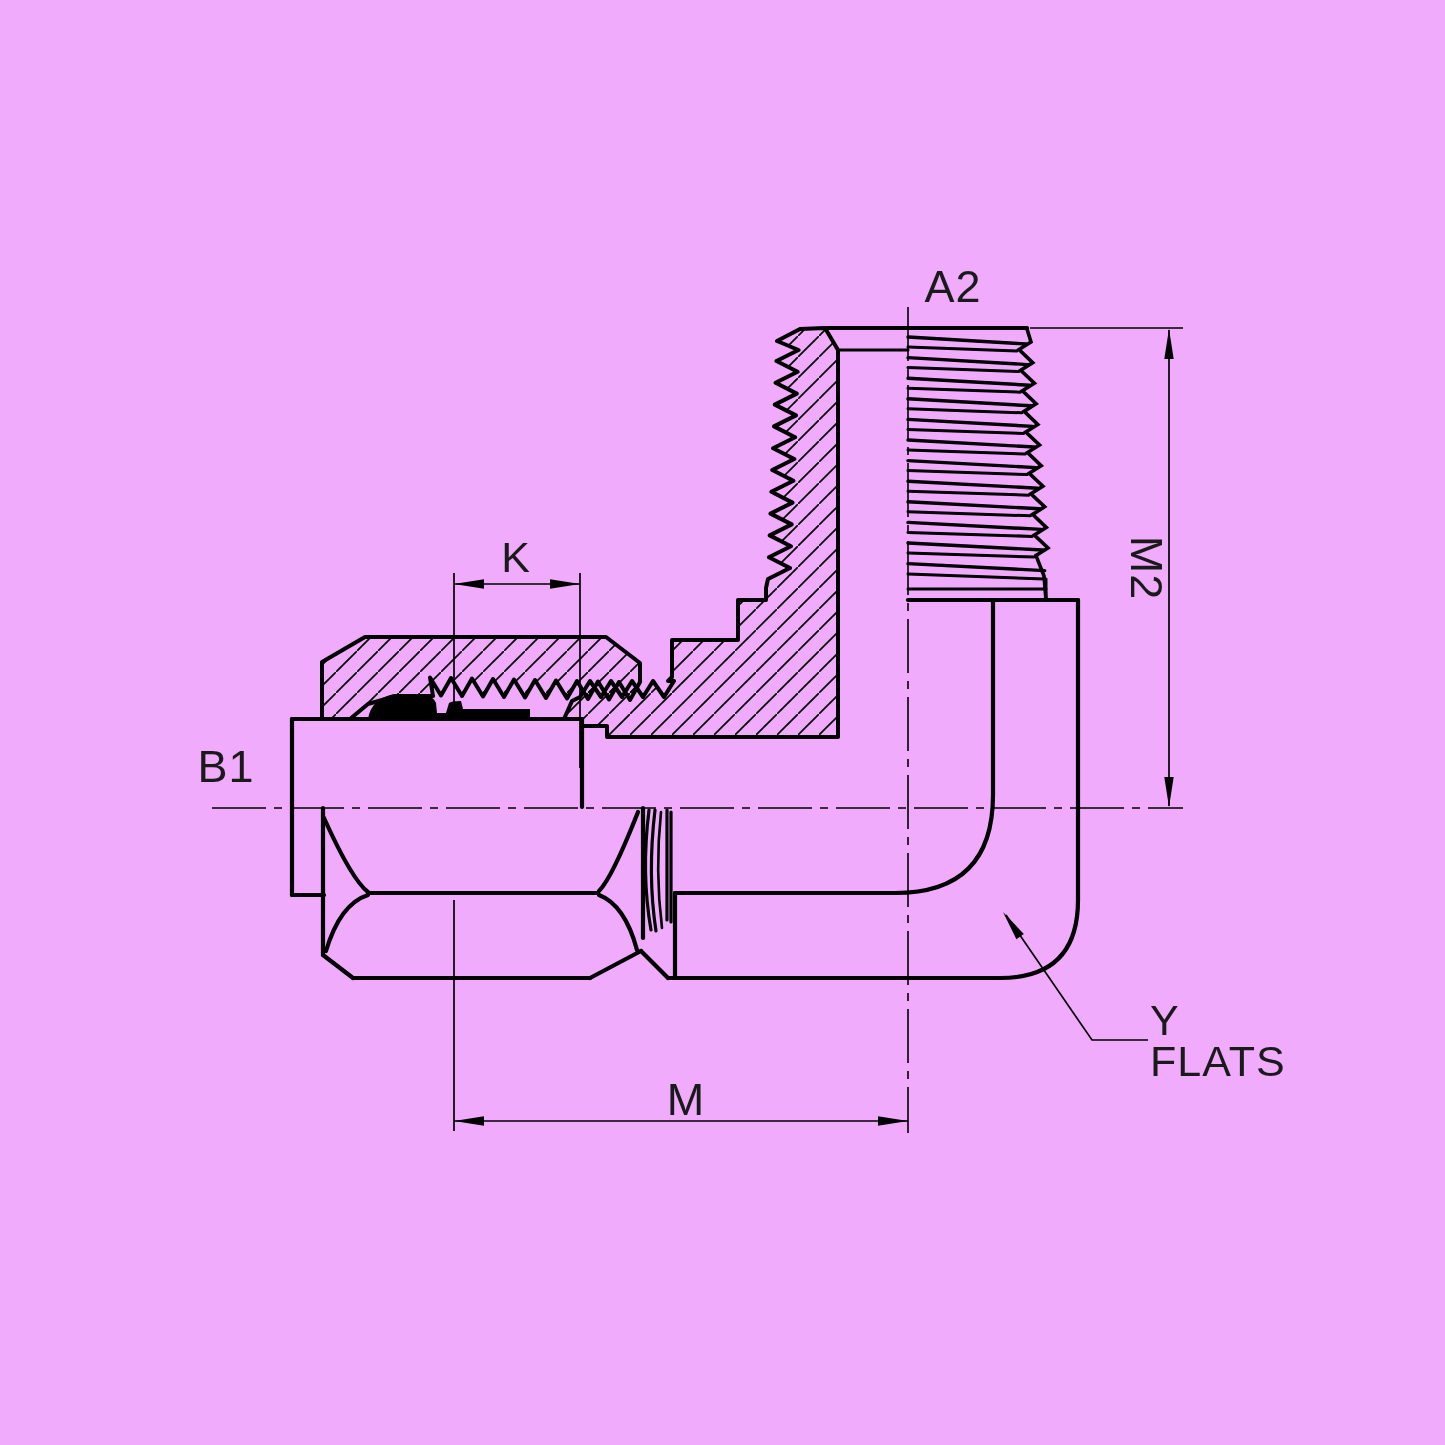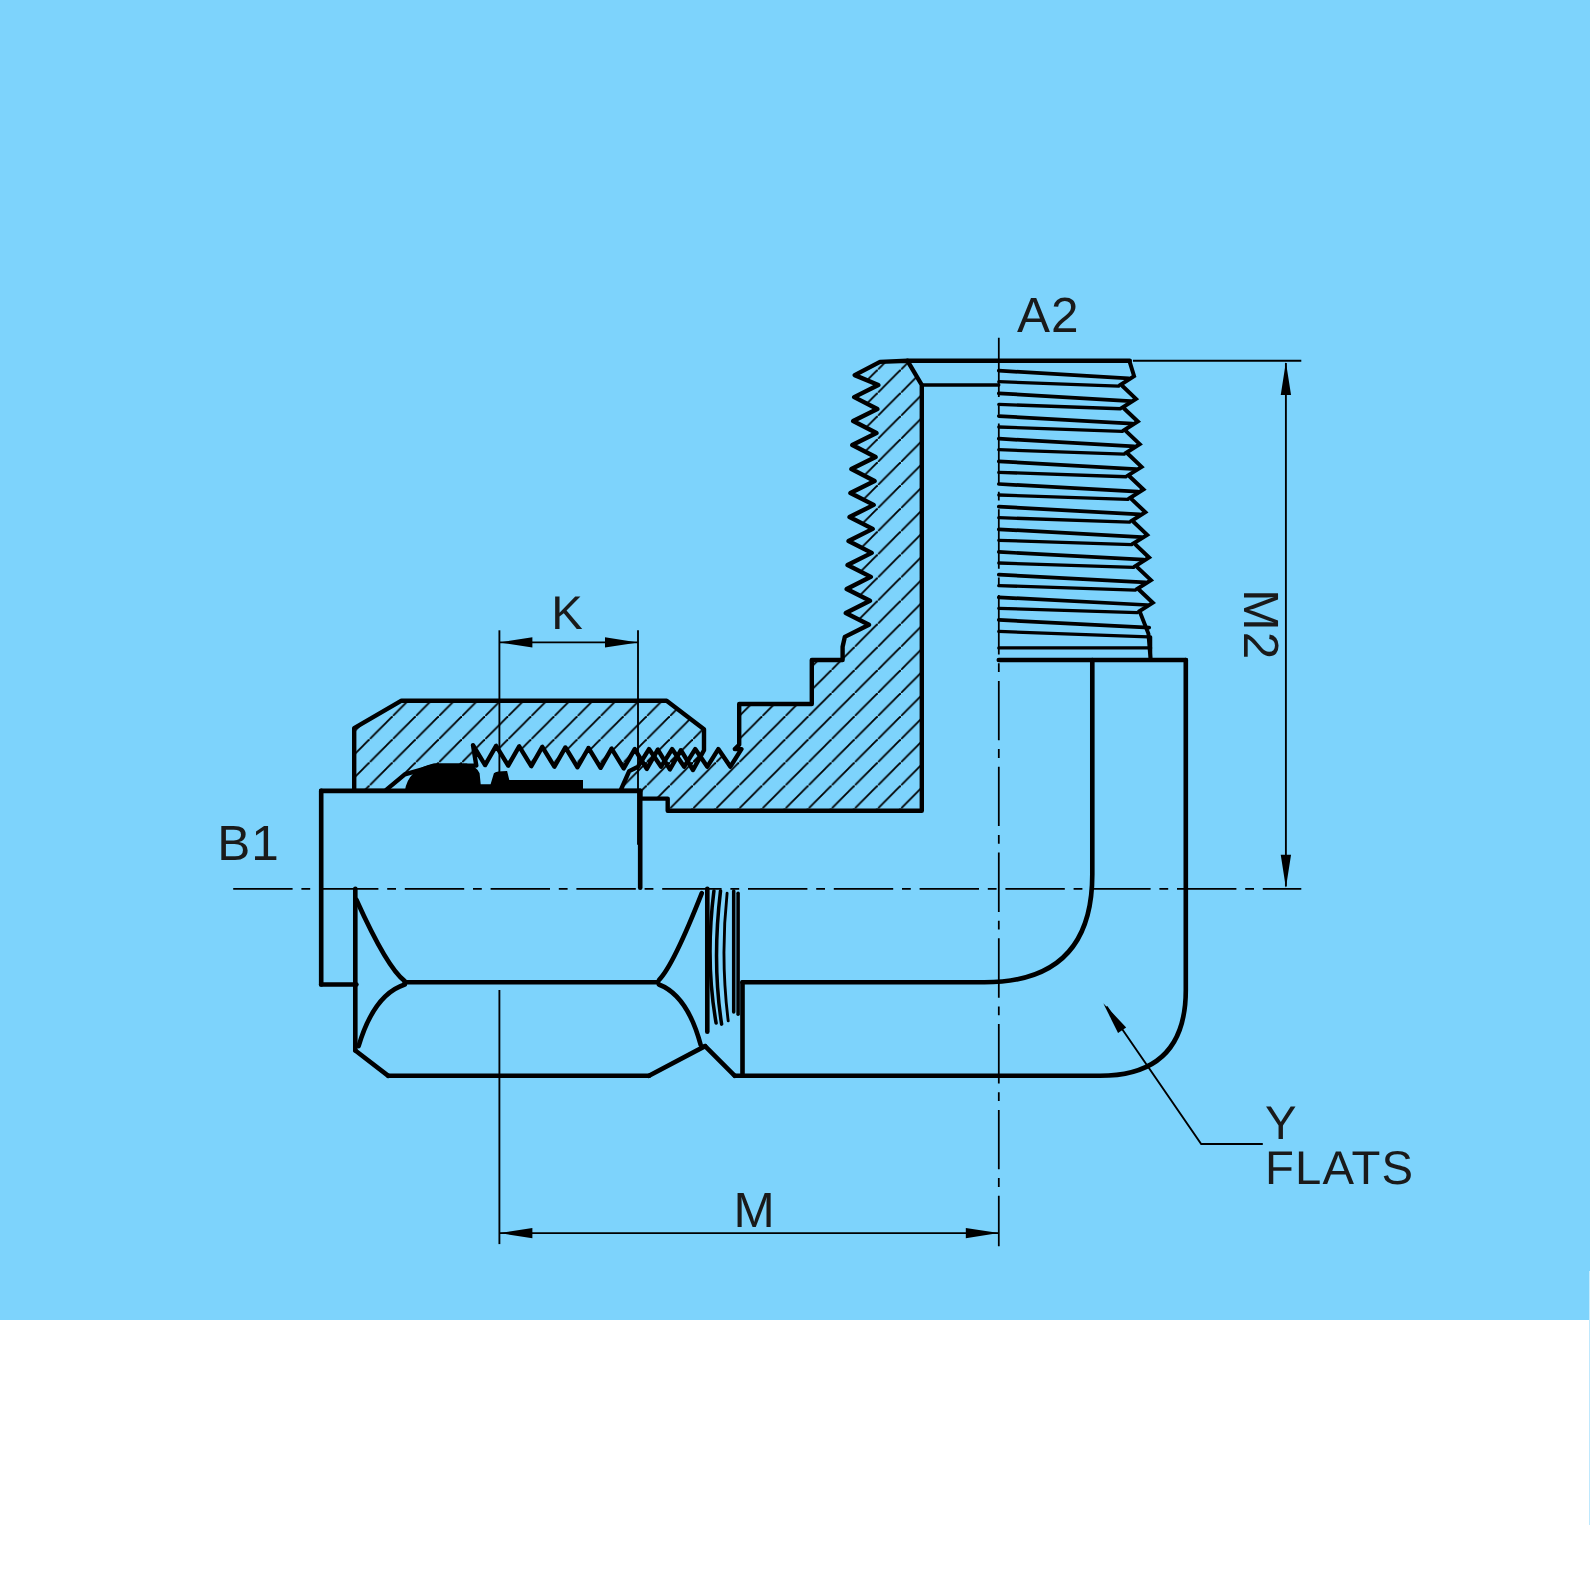--- a/index.html
+++ b/index.html
@@ -1,17 +1,17 @@
 <!DOCTYPE html>
 <html><head>
 <meta charset="utf-8">
 <style>
   html,body { margin:0; padding:0; background:#ffffff; }
   #stage {
-    position:relative; width:1445px; height:1200px; background:#7dd3fc;
+    position:relative; width:1445px; height:1445px; background:#f0abfc;
     font-family:"Liberation Sans", sans-serif; overflow:hidden;
   }
   svg { display:block; }
   text {
     font-family:"Liberation Sans", sans-serif;
     font-weight:400;
     fill:#1a1a1a;
     letter-spacing:1px;
   }
   .lbl  { font-size:45px; }

